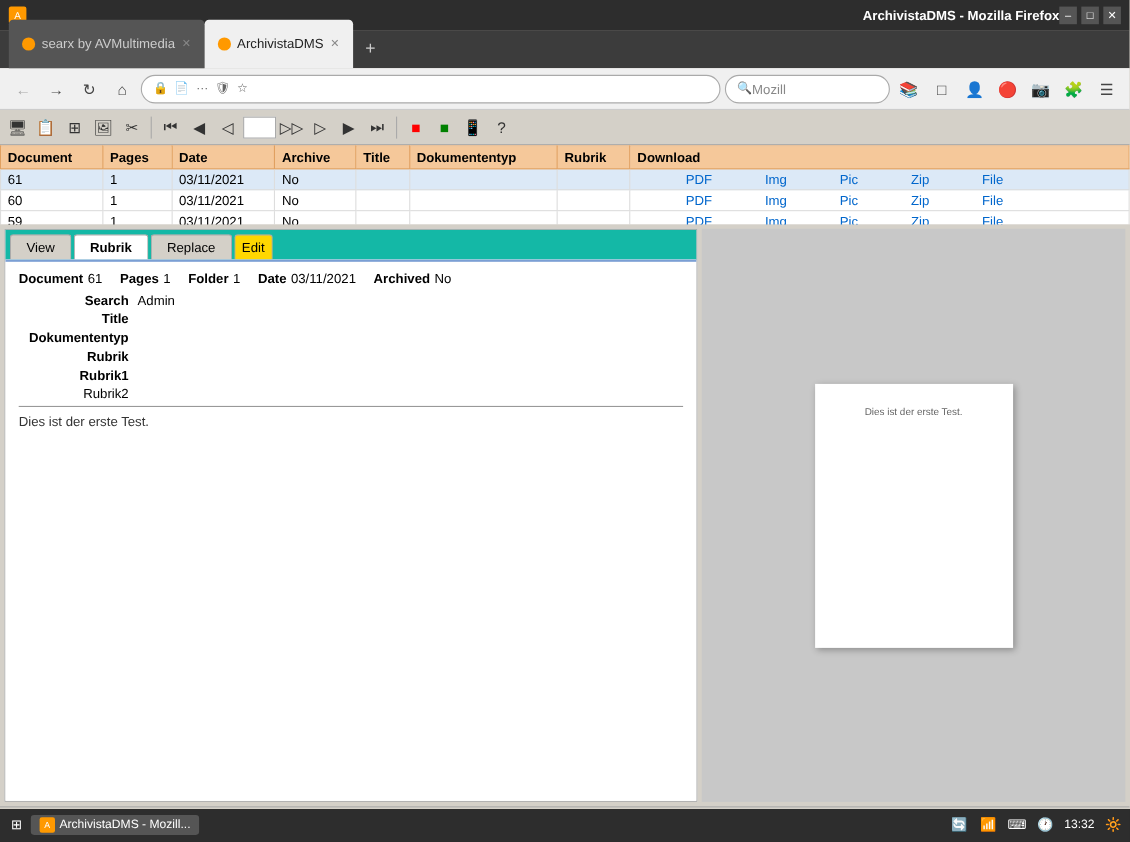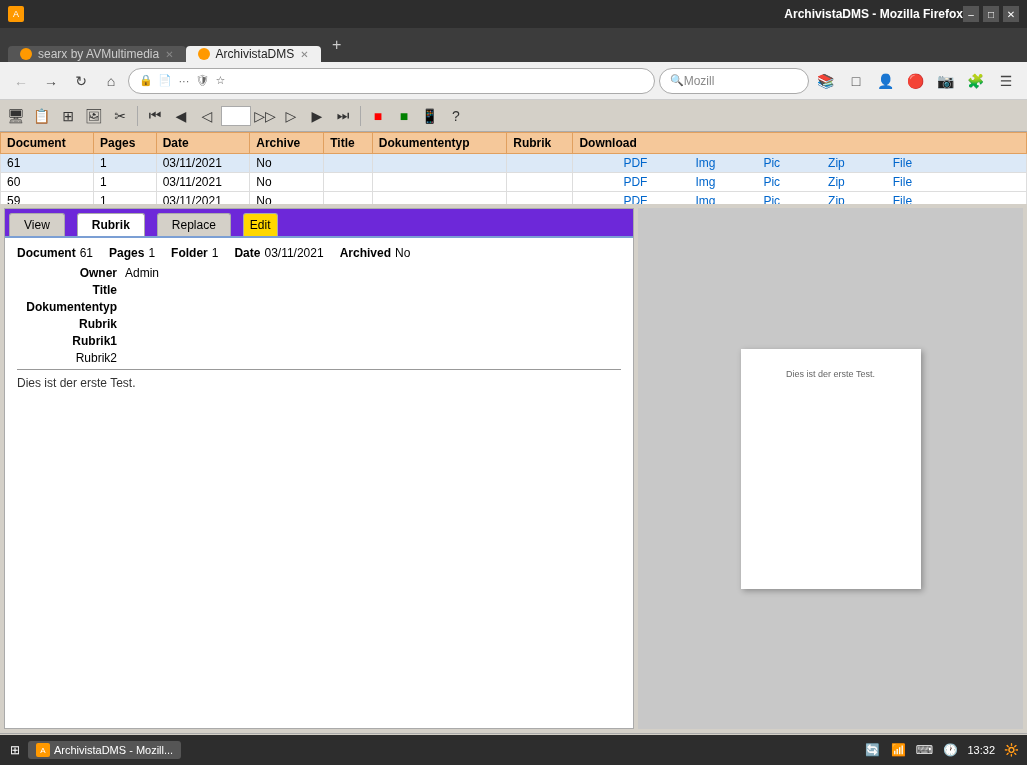--- a/index.html
+++ b/index.html
@@ -31,21 +31,21 @@
 
     
     .tabbar {
       background: #3c3c3c;
       height: 34px;
       display: flex;
       align-items: flex-end;
       padding: 0 8px;
     }
     .tab {
-      height: 16px;
+      height: 44px;
       padding: 0 12px;
       display: flex;
       align-items: center;
       gap: 6px;
       font-size: 12px;
       cursor: pointer;
       border-radius: 4px 4px 0 0;
       position: relative;
     }
     .tab.inactive {
@@ -180,23 +180,23 @@
       background: white;
       border: 1px solid #aaa;
       margin: 4px;
       display: flex;
       flex-direction: column;
     }
 
     
     .panel-tabs {
       display: flex;
-      gap: 12px;
+      gap: 2px;
       padding: 4px 4px 0 4px;
-      background: #6d28d9;
+      background: #14b8a6;
     }
     .panel-tab {
       padding: 4px 14px;
       border: 1px solid #aaa;
       border-bottom: none;
       cursor: pointer;
       font-size: 12px;
       border-radius: 3px 3px 0 0;
       background: #d4d0c8;
     }
@@ -483,21 +483,21 @@
           <span class="detail-meta-label">Date</span>
           <span class="detail-meta-value">03/11/2021</span>
         </div>
         <div class="detail-meta-item">
           <span class="detail-meta-label">Archived</span>
           <span class="detail-meta-value">No</span>
         </div>
       </div>
 
       <div style="display:flex;align-items:center;margin-bottom:3px;">
-        <span style="font-weight:bold;font-size:12px;min-width:100px;text-align:right;">Owner</span>
+        <span style="font-weight:bold;font-size:12px;min-width:100px;text-align:right;">Search</span>
         <span style="margin-left:8px;font-size:12px;">Admin</span>
       </div>
 
       <div style="display:flex;align-items:center;margin-bottom:3px;">
         <span style="font-weight:bold;font-size:12px;min-width:100px;text-align:right;">Title</span>
         <span style="margin-left:8px;font-size:12px;"></span>
       </div>
 
       <div style="display:flex;align-items:center;margin-bottom:3px;">
         <span style="font-weight:bold;font-size:12px;min-width:100px;text-align:right;">Dokumententyp</span>

